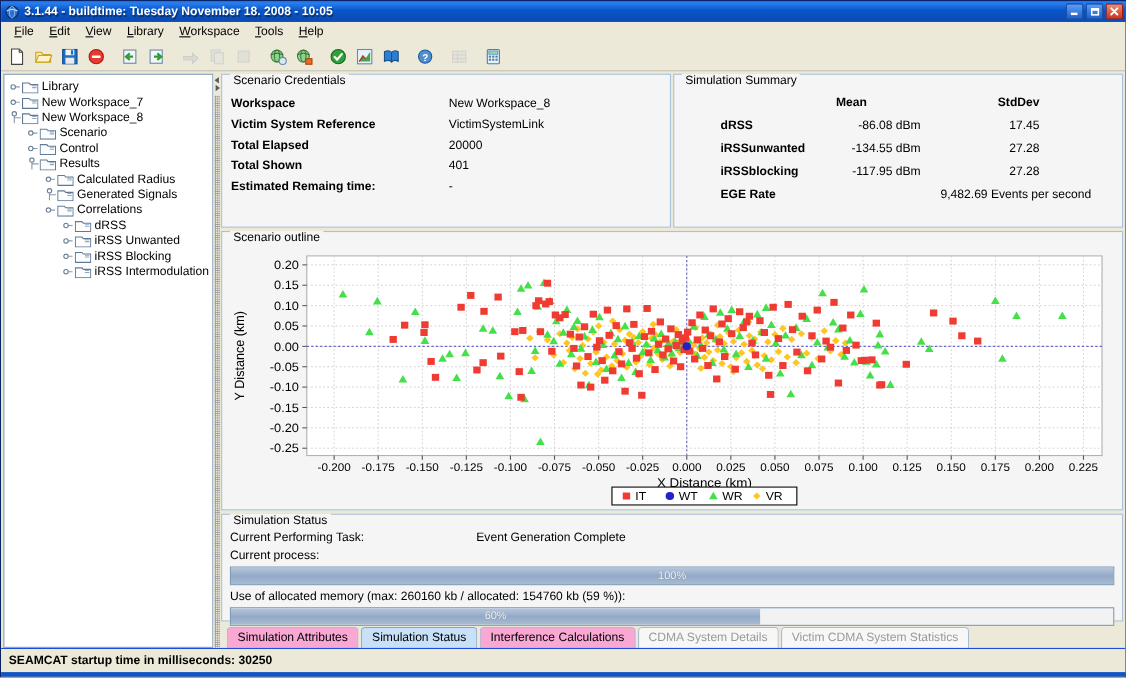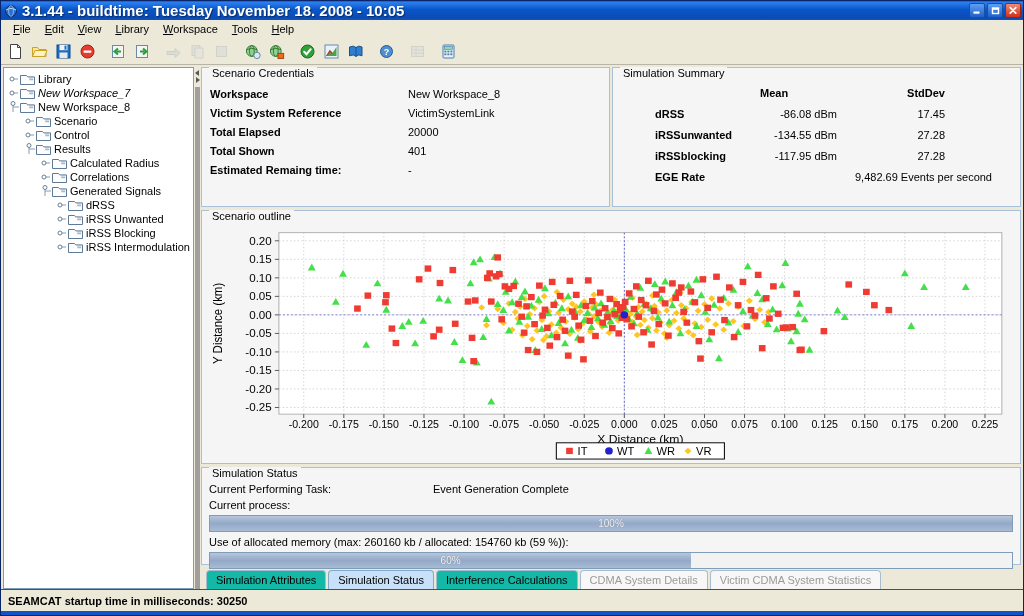--- a/index.html
+++ b/index.html
@@ -27,21 +27,21 @@
     color: #fff;
     flex: 0 0 auto;
   }
   .title-icon {
     width: 14px; height: 14px;
     margin-right: 4px;
     position: relative;
     flex: 0 0 auto;
   }
   .title-text {
-    font-size: 15px; font-weight: bold;
+    font-size: 11px; font-weight: bold;
     text-shadow: 1px 1px 1px rgba(0,0,0,0.45);
     white-space: nowrap;
     flex: 1 1 auto;
   }
   .win-btns { display: flex; gap: 2px; }
   .win-btn {
     width: 16px; height: 15px;
     border: 1px solid #1a4fa0;
     border-radius: 2px;
     display: flex; align-items: center; justify-content: center;
@@ -217,21 +217,21 @@
     flex: 0 0 auto;
   }
   .tab {
     height: 19px;
     padding: 0 9px;
     display: flex; align-items: center;
     font-size: 11px;
     border: 1px solid #a8bcd0;
     border-bottom: none;
     border-radius: 4px 4px 0 0;
-    background: #14b8a6;
+    background: #f9a8d4;
     margin-right: 2px;
     color: #000;
     white-space: nowrap;
   }
   .tab.active { background: #c8e0f8; border-color: #86a8c8; font-weight: normal; }
   .tab.disabled { color: #9a9a9a; background: #f7f7f7; }
   
   .statusbar {
     height: 22px;
     border-top: 1px solid #1d4ed8;
@@ -423,21 +423,21 @@
                 <circle cx="3" cy="6" r="2" fill="#fff" stroke="#6a7f96"></circle>
               </svg>
             </span>
             <span class="tfolder"><svg width="15" height="12" viewBox="0 0 15 12">
                 <path d="M0.5 2.5 h6 l1.2 1.4 h6.8 v7.6 h-14 z" fill="#fdfdfd" stroke="#5f7a96" stroke-width="1"></path>
                 <path d="M9.2 4.4 h4 v1 h-4 z" fill="#8fa8c0"></path>
                 <path d="M9.2 6.2 h4 v1 h-4 z" fill="#8fa8c0"></path>
               </svg></span>
             <span class="tlabel">Library</span>
           </div>
-          <div class="tnode" style="padding-left: 2px; font-style: italic;">
+          <div class="tnode" style="padding-left: 2px;">
             <span class="thandle">
               <svg width="11" height="12" viewBox="0 0 11 12">
                 <path d="M3 6 h6" stroke="#8a9aaa" stroke-width="1" fill="none"></path>
                 <circle cx="3" cy="6" r="2" fill="#fff" stroke="#6a7f96"></circle>
               </svg>
             </span>
             <span class="tfolder"><svg width="15" height="12" viewBox="0 0 15 12">
                 <path d="M0.5 2.5 h6 l1.2 1.4 h6.8 v7.6 h-14 z" fill="#fdfdfd" stroke="#5f7a96" stroke-width="1"></path>
                 <path d="M9.2 4.4 h4 v1 h-4 z" fill="#8fa8c0"></path>
                 <path d="M9.2 6.2 h4 v1 h-4 z" fill="#8fa8c0"></path>
@@ -510,44 +510,44 @@
             <span class="tfolder"><svg width="15" height="12" viewBox="0 0 15 12">
                 <path d="M0.5 2.5 h6 l1.2 1.4 h6.8 v7.6 h-14 z" fill="#fdfdfd" stroke="#5f7a96" stroke-width="1"></path>
                 <path d="M9.2 4.4 h4 v1 h-4 z" fill="#8fa8c0"></path>
                 <path d="M9.2 6.2 h4 v1 h-4 z" fill="#8fa8c0"></path>
               </svg></span>
             <span class="tlabel">Calculated Radius</span>
           </div>
           <div class="tnode" style="padding-left: 34px;">
             <span class="thandle">
               <svg width="11" height="12" viewBox="0 0 11 12">
+                <path d="M4 1 v10 M4 6 h6" stroke="#8a9aaa" stroke-width="1" fill="none"></path>
+                <circle cx="4" cy="2.5" r="2" fill="#fff" stroke="#6a7f96"></circle>
+              </svg>
+            </span>
+            <span class="tfolder"><svg width="15" height="12" viewBox="0 0 15 12">
+                <path d="M0.5 2.5 h6 l1.2 1.4 h6.8 v7.6 h-14 z" fill="#fdfdfd" stroke="#5f7a96" stroke-width="1"></path>
+                <path d="M9.2 4.4 h4 v1 h-4 z" fill="#8fa8c0"></path>
+                <path d="M9.2 6.2 h4 v1 h-4 z" fill="#8fa8c0"></path>
+              </svg></span>
+            <span class="tlabel">Generated Signals</span>
+          </div>
+          <div class="tnode" style="padding-left: 34px;">
+            <span class="thandle">
+              <svg width="11" height="12" viewBox="0 0 11 12">
                 <path d="M3 6 h6" stroke="#8a9aaa" stroke-width="1" fill="none"></path>
                 <circle cx="3" cy="6" r="2" fill="#fff" stroke="#6a7f96"></circle>
               </svg>
             </span>
             <span class="tfolder"><svg width="15" height="12" viewBox="0 0 15 12">
                 <path d="M0.5 2.5 h6 l1.2 1.4 h6.8 v7.6 h-14 z" fill="#fdfdfd" stroke="#5f7a96" stroke-width="1"></path>
                 <path d="M9.2 4.4 h4 v1 h-4 z" fill="#8fa8c0"></path>
                 <path d="M9.2 6.2 h4 v1 h-4 z" fill="#8fa8c0"></path>
               </svg></span>
             <span class="tlabel">Correlations</span>
-          </div>
-          <div class="tnode" style="padding-left: 34px;">
-            <span class="thandle">
-              <svg width="11" height="12" viewBox="0 0 11 12">
-                <path d="M4 1 v10 M4 6 h6" stroke="#8a9aaa" stroke-width="1" fill="none"></path>
-                <circle cx="4" cy="2.5" r="2" fill="#fff" stroke="#6a7f96"></circle>
-              </svg>
-            </span>
-            <span class="tfolder"><svg width="15" height="12" viewBox="0 0 15 12">
-                <path d="M0.5 2.5 h6 l1.2 1.4 h6.8 v7.6 h-14 z" fill="#fdfdfd" stroke="#5f7a96" stroke-width="1"></path>
-                <path d="M9.2 4.4 h4 v1 h-4 z" fill="#8fa8c0"></path>
-                <path d="M9.2 6.2 h4 v1 h-4 z" fill="#8fa8c0"></path>
-              </svg></span>
-            <span class="tlabel">Generated Signals</span>
           </div>
           <div class="tnode" style="padding-left: 50px;">
             <span class="thandle">
               <svg width="11" height="12" viewBox="0 0 11 12">
                 <path d="M3 6 h6" stroke="#8a9aaa" stroke-width="1" fill="none"></path>
                 <circle cx="3" cy="6" r="2" fill="#fff" stroke="#6a7f96"></circle>
               </svg>
             </span>
             <span class="tfolder"><svg width="15" height="12" viewBox="0 0 15 12">
                 <path d="M0.5 2.5 h6 l1.2 1.4 h6.8 v7.6 h-14 z" fill="#fdfdfd" stroke="#5f7a96" stroke-width="1"></path>

